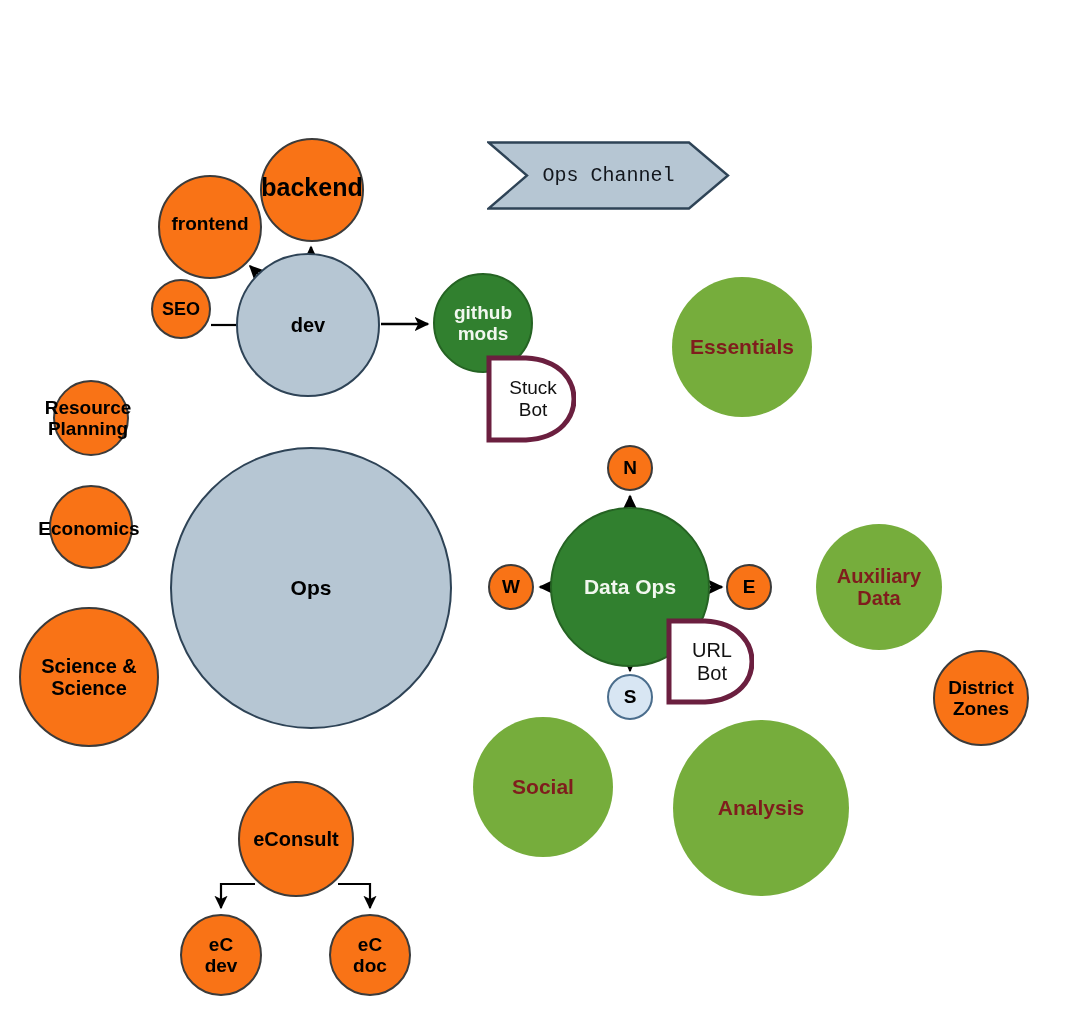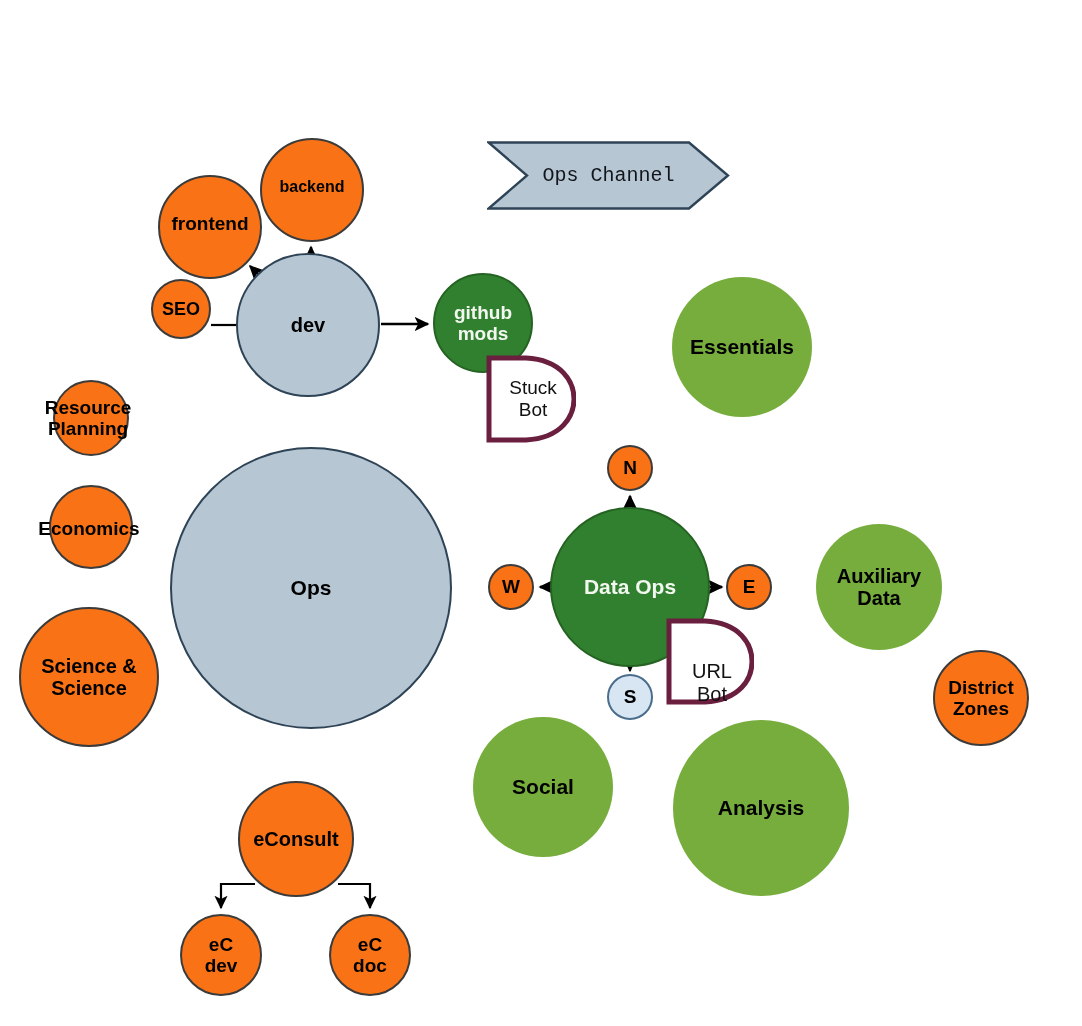--- a/index.html
+++ b/index.html
@@ -60,21 +60,21 @@
   .n-dgreen{
     background:#31802f;
     border:2px solid #256323;
     color:#f2f7ef;
     font-weight:bold;
   }
   
   .n-lgreen{
     background:#76ad3c;
     border:none;
-    color:#000000;
+    color:#7f1d1d;
     font-weight:bold;
   }
   
   .overflow-lbl{
     position:absolute;
     white-space:nowrap;
     font-weight:bold;
     color:#000000;
     text-align:center;
     line-height:1.12;
@@ -167,21 +167,21 @@
       <span>Ops Channel</span>
     </span>
   </div>
 
   <div class="node n-gray" style="left:158px; top:175px; width:104px; height:104px; z-index:2;"></div>
   <div class="overflow-lbl" style="left:210px; top:224px; transform:translate(-50%,-50%); font-size:19px; z-index:6;">
     <span>frontend</span>
   </div>
 
   <div class="node n-gray" style="left:260px; top:138px; width:104px; height:104px; z-index:3;"></div>
-  <div class="overflow-lbl" style="left:312px; top:187px; transform:translate(-50%,-50%); font-size:16px; z-index:6;">
+  <div class="overflow-lbl" style="left:312px; top:187px; transform:translate(-50%,-50%); font-size:25px; z-index:6;">
     <span>backend</span>
   </div>
 
   <div class="node n-gray" style="left:151px; top:279px; width:60px; height:60px; font-size:18px; z-index:3;">
     <span class="lbl">SEO</span>
   </div>
 
   <div class="node n-blue" style="left:236px; top:253px; width:144px; height:144px; font-size:20px; z-index:4;">
     <span class="lbl">dev</span>
   </div>
@@ -240,21 +240,21 @@
   <div class="node n-gray" style="left:488px; top:564px; width:46px; height:46px; font-size:19px; z-index:4;">
     <span class="lbl">W</span>
   </div>
   <div class="node n-gray" style="left:726px; top:564px; width:46px; height:46px; font-size:19px; z-index:4;">
     <span class="lbl">E</span>
   </div>
   <div class="node n-paleblue" style="left:607px; top:674px; width:46px; height:46px; font-size:19px; z-index:4;">
     <span class="lbl">S</span>
   </div>
 
-  <div class="dbot" style="left:664px; top:617px; width:90px; height:89px;align-items:flex-end;">
+  <div class="dbot" style="left:664px; top:617px; width:90px; height:89px;">
     <svg width="90" height="89" viewBox="0 0 90 89">
       <path d="M 5 4 L 41 4 C 76 6 88 27 88 44.5 C 88 62 76 83 41 85 L 5 85 Z" fill="#ffffff" stroke="#6b1f3f" stroke-width="5" stroke-linejoin="miter"></path>
     </svg>
     <span class="dtext" style="font-size:20px; padding-left:6px;">
       <span>URL</span><br>
       <span>Bot</span>
     </span>
   </div>
 
   <div class="node n-lgreen" style="left:816px; top:524px; width:126px; height:126px; font-size:20px; z-index:2;">

